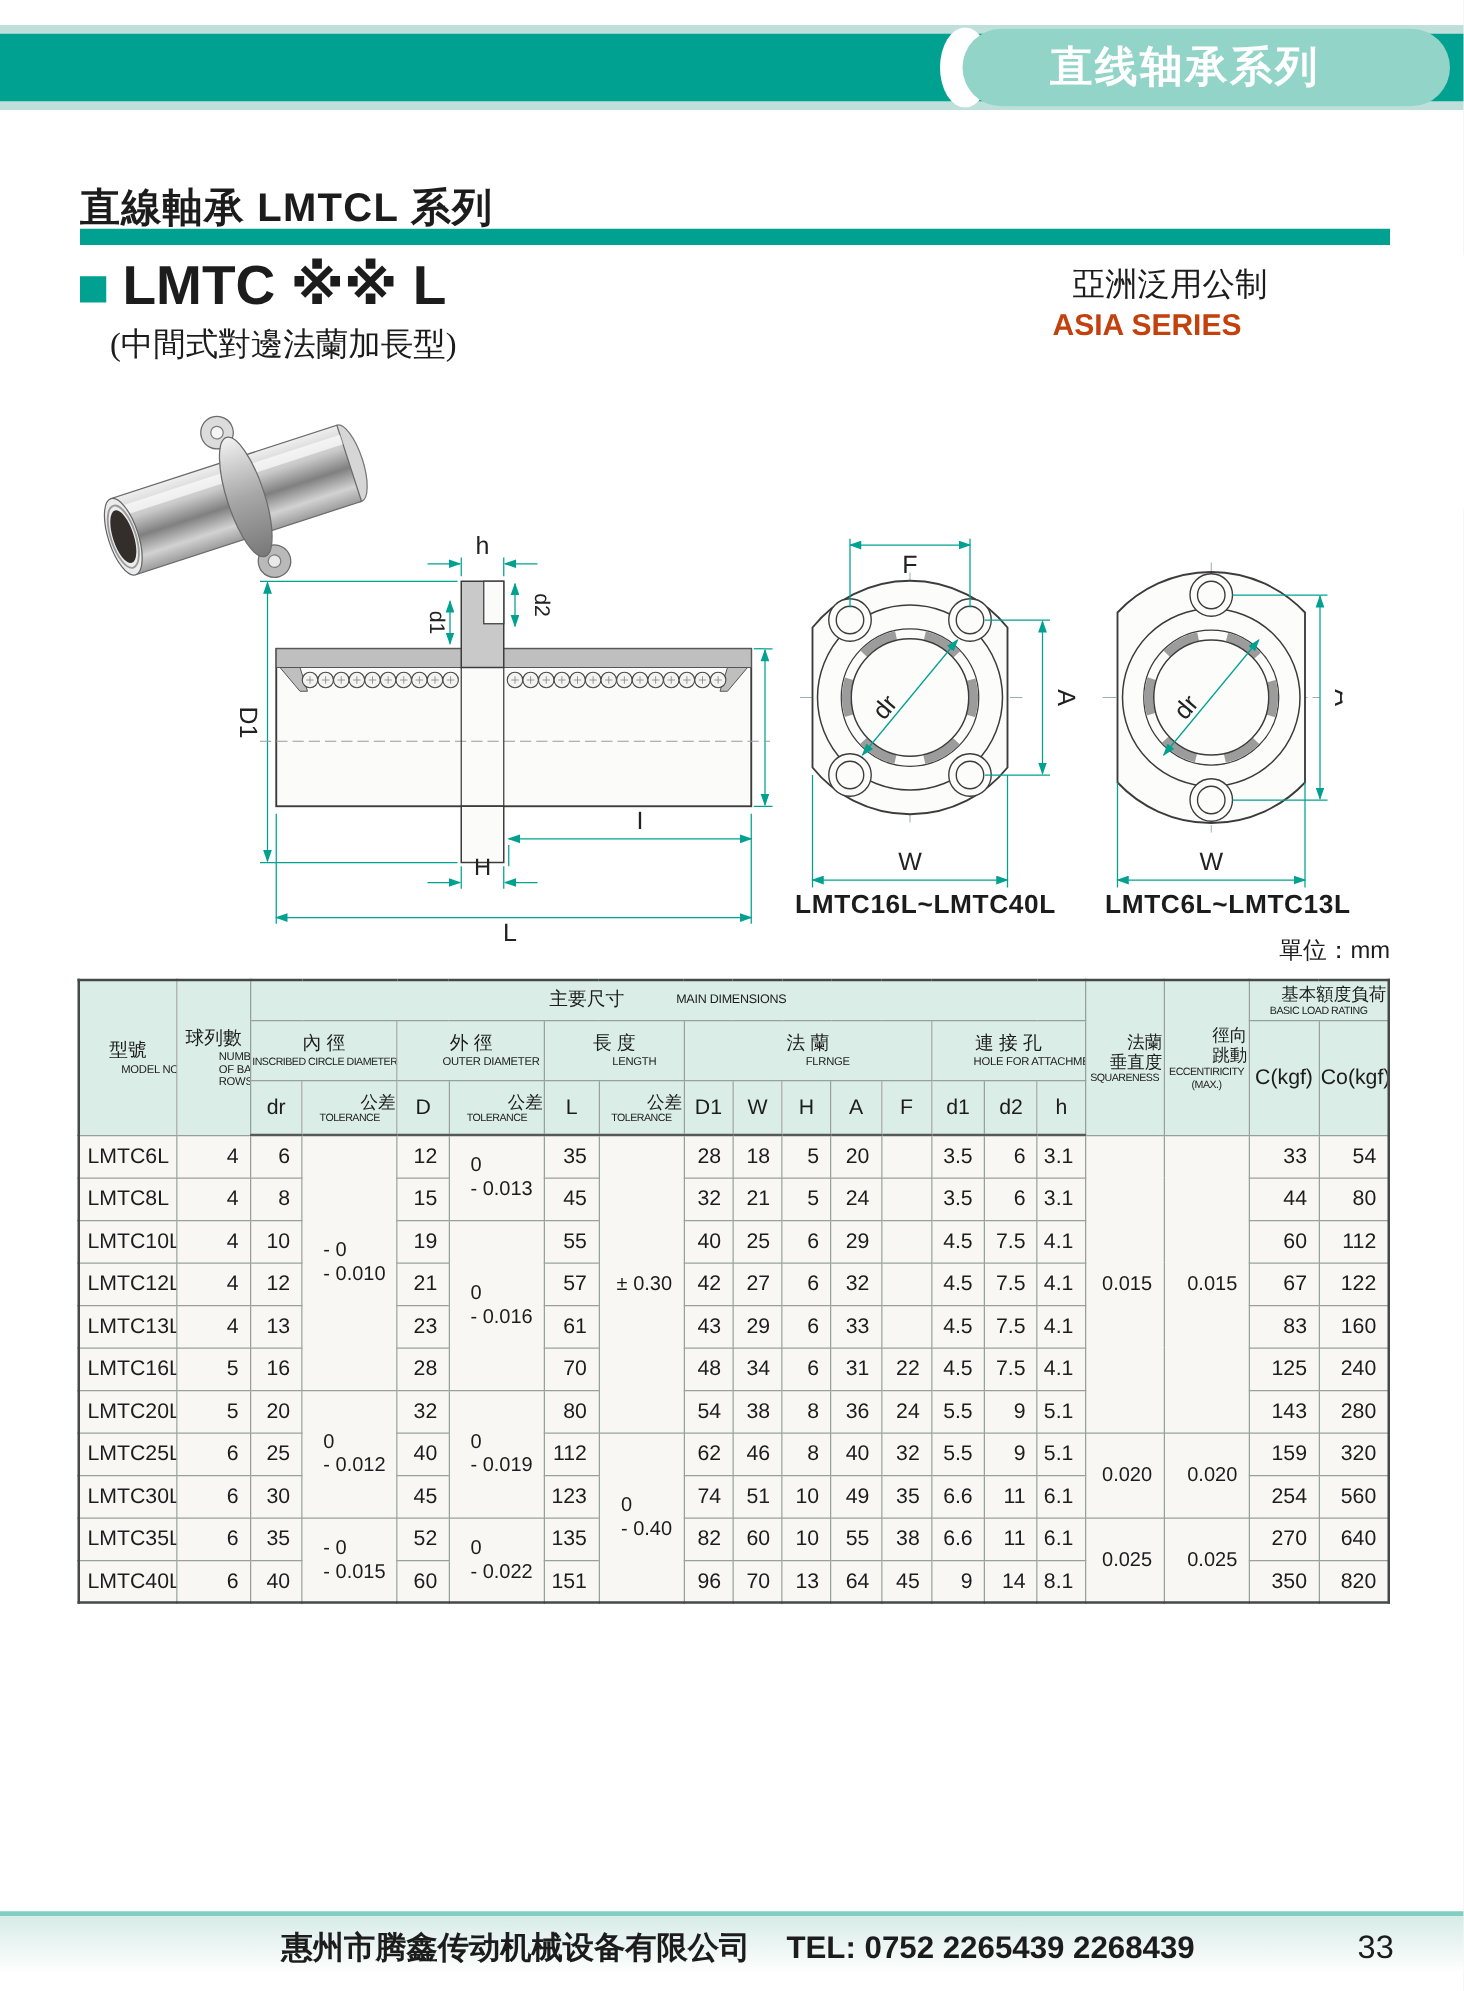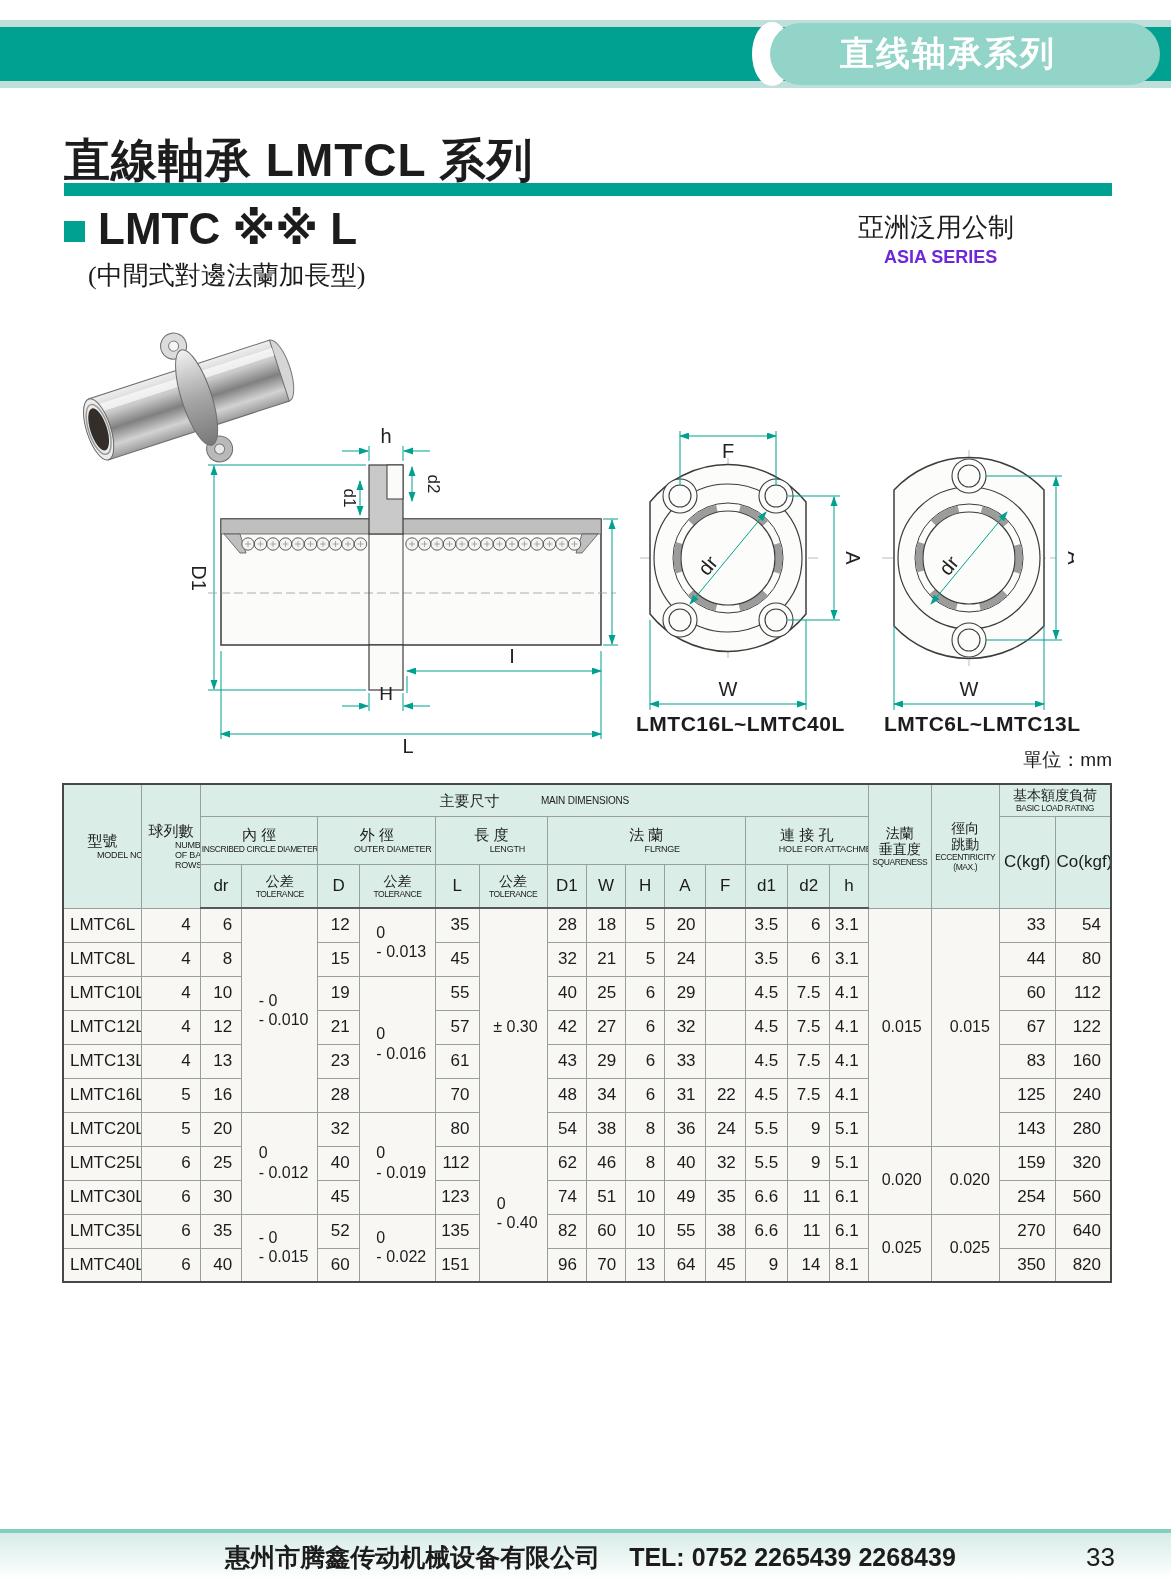--- a/index.html
+++ b/index.html
@@ -6,43 +6,43 @@
   .page{position:relative;width:1171px;height:1593px;background:#ffffff;overflow:hidden;
         font-family:"Liberation Sans","DejaVu Sans",sans-serif;color:#1c1c1c;}
   
   .banner{position:absolute;left:0;top:20px;width:1171px;height:68px;background:#bfe0da;}
   .banner-bar{position:absolute;left:0;top:7px;width:1171px;height:54px;background:#00a191;}
   .banner-crescent{position:absolute;left:752px;top:2px;width:40px;height:64px;background:#ffffff;border-radius:50%;}
   .banner-tab{position:absolute;left:770px;top:3px;width:390px;height:62px;background:#92d4c7;border-radius:31px;
               display:flex;align-items:center;justify-content:center;padding-right:34px;box-sizing:border-box;}
   .banner-tab span{color:#ffffff;font-size:34px;font-weight:bold;letter-spacing:2px;}
   
-  .page-title{position:absolute;left:64px;top:130px;font-size:46px;font-weight:bold;letter-spacing:1px;}
+  .page-title{position:absolute;left:64px;top:145px;font-size:32px;font-weight:bold;letter-spacing:1px;}
   .divider{position:absolute;left:64px;top:183px;width:1048px;height:13px;background:#00a191;}
   .bullet{position:absolute;left:64px;top:221px;width:21px;height:21px;background:#00a191;}
   .model-heading{position:absolute;left:98px;top:203px;font-size:44px;font-weight:bold;}
   .model-note{position:absolute;left:88px;top:258px;font-size:26px;font-family:Liberation Serif, serif;}
   .region-cn{position:absolute;left:858px;top:210px;font-size:26px;}
-  .region-en{position:absolute;left:884px;top:247px;font-size:18px;font-weight:bold;color:#6d28d9;}
+  .region-en{position:absolute;left:842px;top:247px;font-size:24px;font-weight:bold;color:#c2410c;}
   
   .photo-svg{position:absolute;left:62px;top:292px;}
   .side-svg{position:absolute;left:146px;top:403px;}
   .front4-svg{position:absolute;left:628px;top:398px;}
   .front2-svg{position:absolute;left:874px;top:398px;}
   .diag-caption{position:absolute;top:712px;font-size:21px;font-weight:bold;letter-spacing:0.5px;}
   .cap4{left:636px;} .cap2{left:884px;}
   .unit-note{position:absolute;left:920px;top:747px;width:192px;text-align:right;font-size:19px;}
   
   .spec-table{position:absolute;left:62px;top:783px;width:1050px;border-collapse:collapse;table-layout:fixed;
               border:2px solid #454a48;}
   .spec-table th,.spec-table td{border:1px solid #98a09b;overflow:hidden;}
   .spec-table thead th{background:#daede6;font-weight:normal;padding:0 1px;text-align:center;}
   .spec-table thead tr:last-child th{border-bottom:2px solid #555a58;}
   .r1{height:32px;} .r2{height:48px;} .r3{height:44px;}
-  .cn{font-size:14px;line-height:1.15;}
+  .cn{font-size:14px;line-height:1.15;text-align:right;}
   .cn-lg{font-size:15px;line-height:1.2;}
   .en{font-size:9px;line-height:1.15;letter-spacing:-0.2px;white-space:nowrap;margin-left:32px;}
   .en-xs{font-size:8.5px;line-height:1.2;letter-spacing:-0.4px;white-space:nowrap;}
   .letter{font-size:17px;}
   .main-dims .cn,.main-dims .en{display:inline;vertical-align:middle;}
   .main-dims .cn{font-size:15px;margin-right:5px;}
   .main-dims .en{font-size:10px;}
   .spec-table tbody tr{height:34px;}
   .spec-table tbody td{background:#f8f7f3;font-size:17px;text-align:right;padding-right:9px;}
   td.c-model{text-align:left;padding-left:6px;font-size:16px;}

